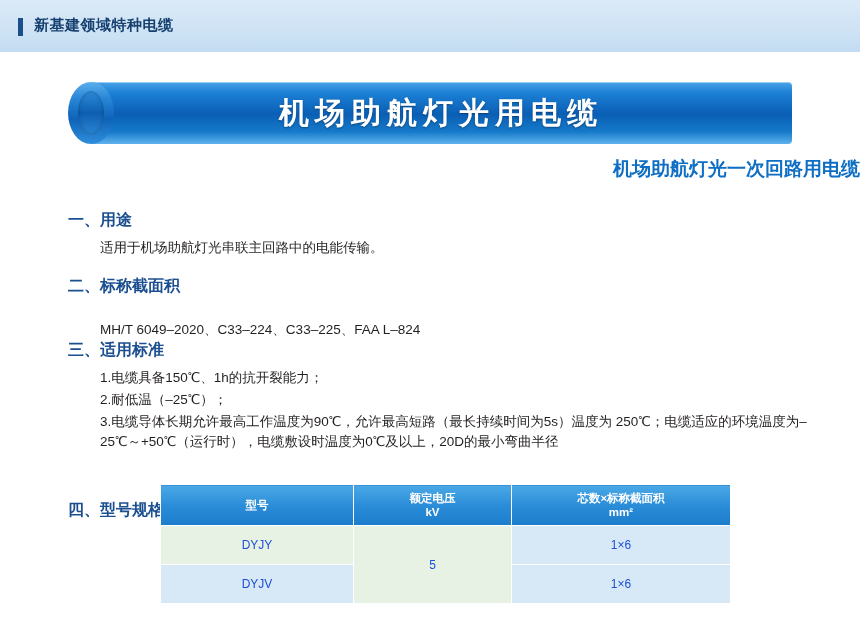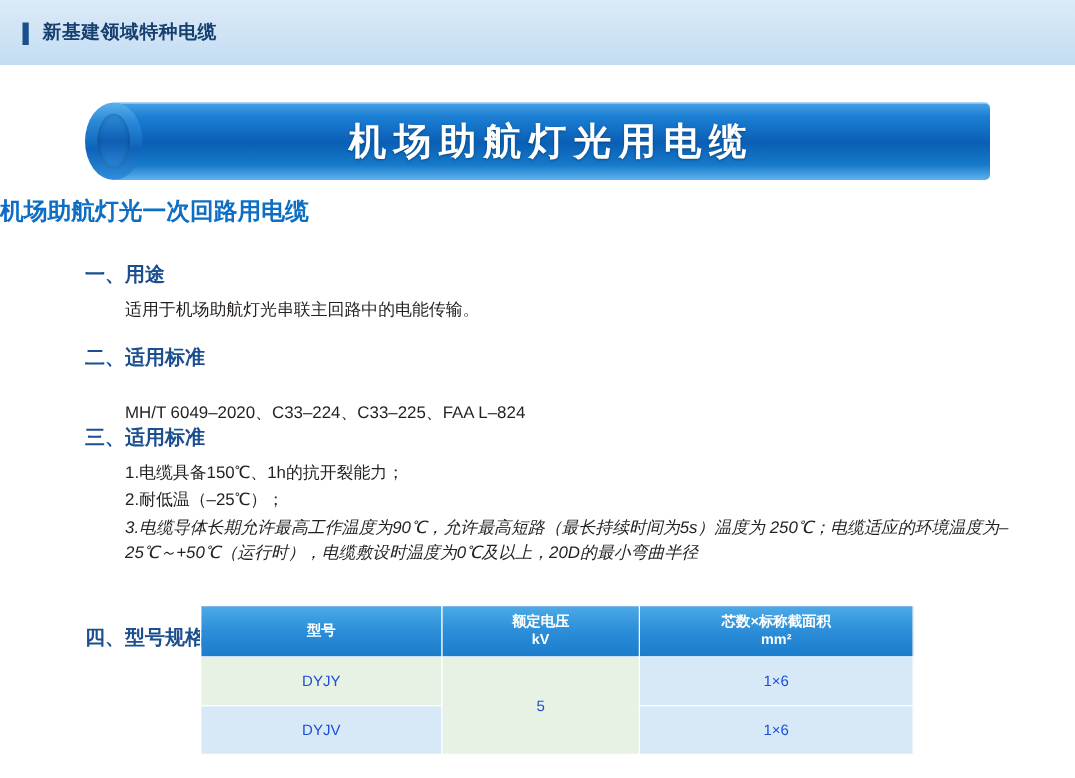--- a/index.html
+++ b/index.html
@@ -98,21 +98,21 @@
     color: #ffffff;
     letter-spacing: 6px;
     text-shadow: 0 1px 2px rgba(0,0,0,0.35);
   }
   
   .subtitle {
     position: absolute;
     top: 156px;
     left: 0;
     width: 860px;
-    text-align: left;
+    text-align: right;
     font-size: 19px;
     font-weight: bold;
     color: #0d6ec4;
   }
   
   .section-heading {
     position: absolute;
     left: 68px;
     font-size: 16px;
     font-weight: bold;
@@ -120,21 +120,20 @@
   }
   .body-text {
     position: absolute;
     left: 100px;
     font-size: 13.5px;
     color: #231f20;
     line-height: 20px;
   }
   .wide-text {
     width: 720px;
-    font-style: italic;
   }
   #sec1-h { top: 210px; }
   #sec1-p { top: 238px; }
   #sec2-h { top: 276px; }
   #sec2-p { top: 320px; }
   #sec3-h { top: 340px; }
   #sec3-l1 { top: 368px; }
   #sec3-l2 { top: 390px; }
   #sec3-l3 { top: 412px; left: 100px; width: 730px; }
   #sec4-h { top: 470px; margin-top: 30px; }
@@ -186,21 +185,21 @@
       <div class="banner-cap-inner"></div>
     </div>
     <div class="banner-text">机场助航灯光用电缆</div>
   </div>
 
   <div class="subtitle">机场助航灯光一次回路用电缆</div>
 
   <div class="section-heading" id="sec1-h">一、用途</div>
   <div class="body-text" id="sec1-p">适用于机场助航灯光串联主回路中的电能传输。</div>
 
-  <div class="section-heading" id="sec2-h">二、适用标准</div>
+  <div class="section-heading" id="sec2-h">二、标称截面积</div>
   <div class="body-text" id="sec2-p">MH/T 6049–2020、C33–224、C33–225、FAA L–824</div>
 
   <div class="section-heading" id="sec3-h">三、适用标准</div>
   <div class="body-text" id="sec3-l1">1.电缆具备150℃、1h的抗开裂能力；</div>
   <div class="body-text" id="sec3-l2">2.耐低温（–25℃）；</div>
   <div class="body-text wide-text" id="sec3-l3">3.电缆导体长期允许最高工作温度为90℃，允许最高短路（最长持续时间为5s）温度为 250℃；电缆适应的环境温度为–25℃～+50℃（运行时），电缆敷设时温度为0℃及以上，20D的最小弯曲半径</div>
 
   <div class="section-heading" id="sec4-h">四、型号规格</div>
 
   <table class="spec-table">

